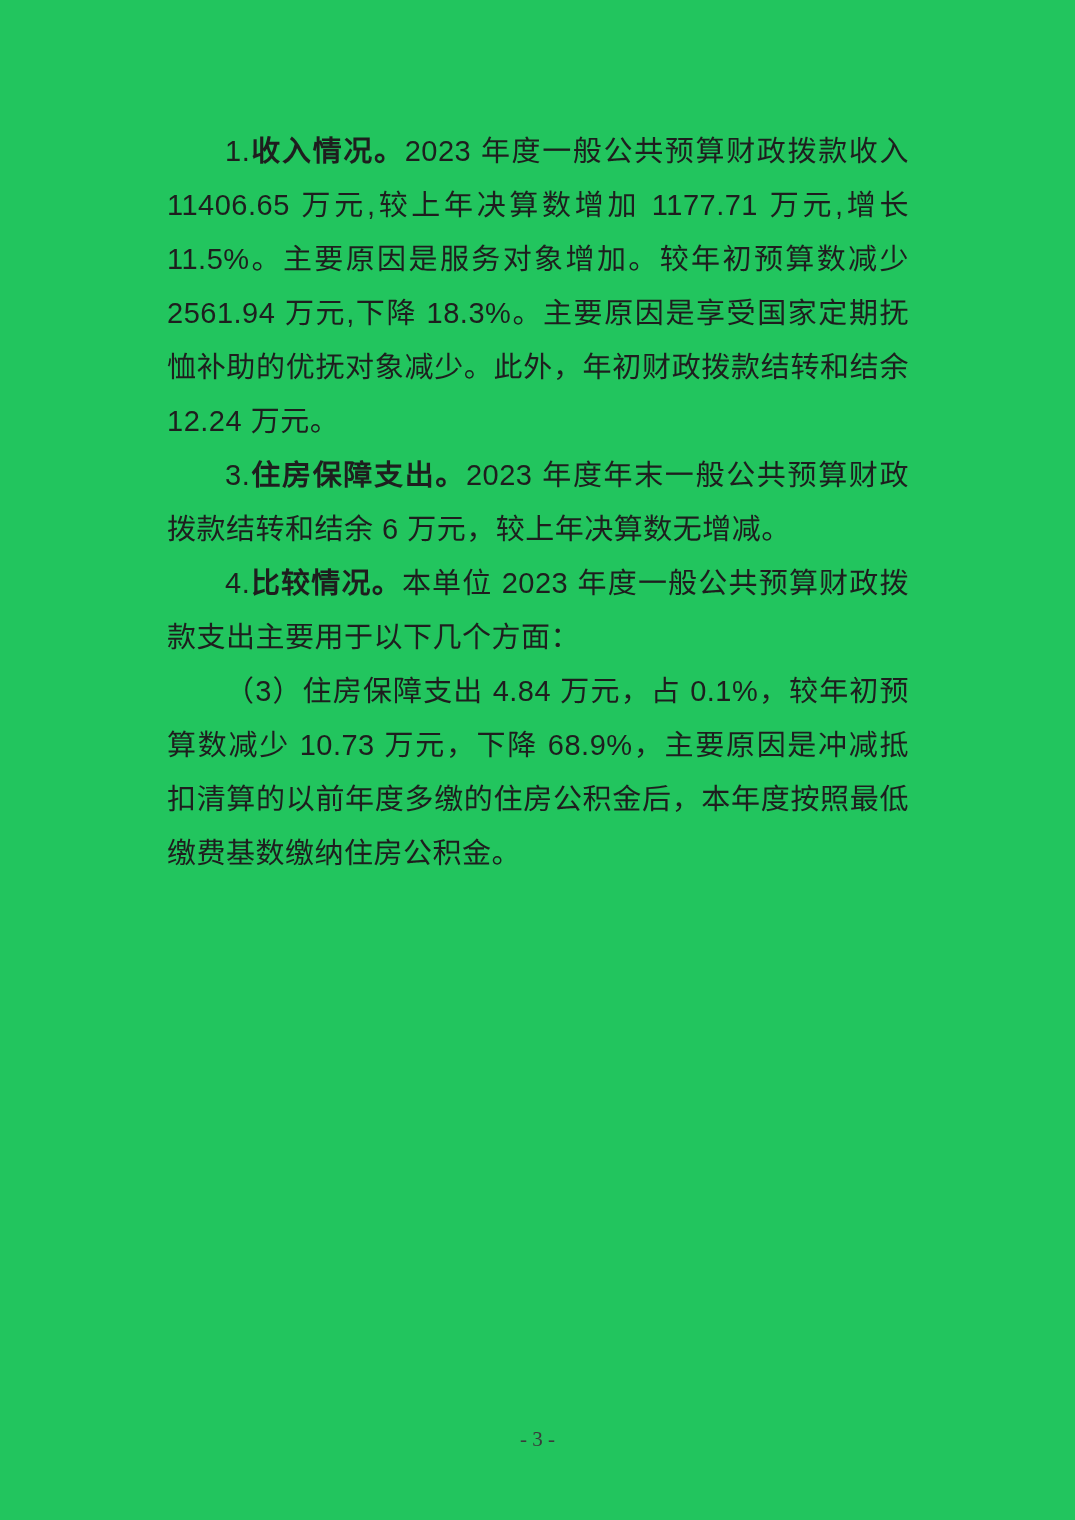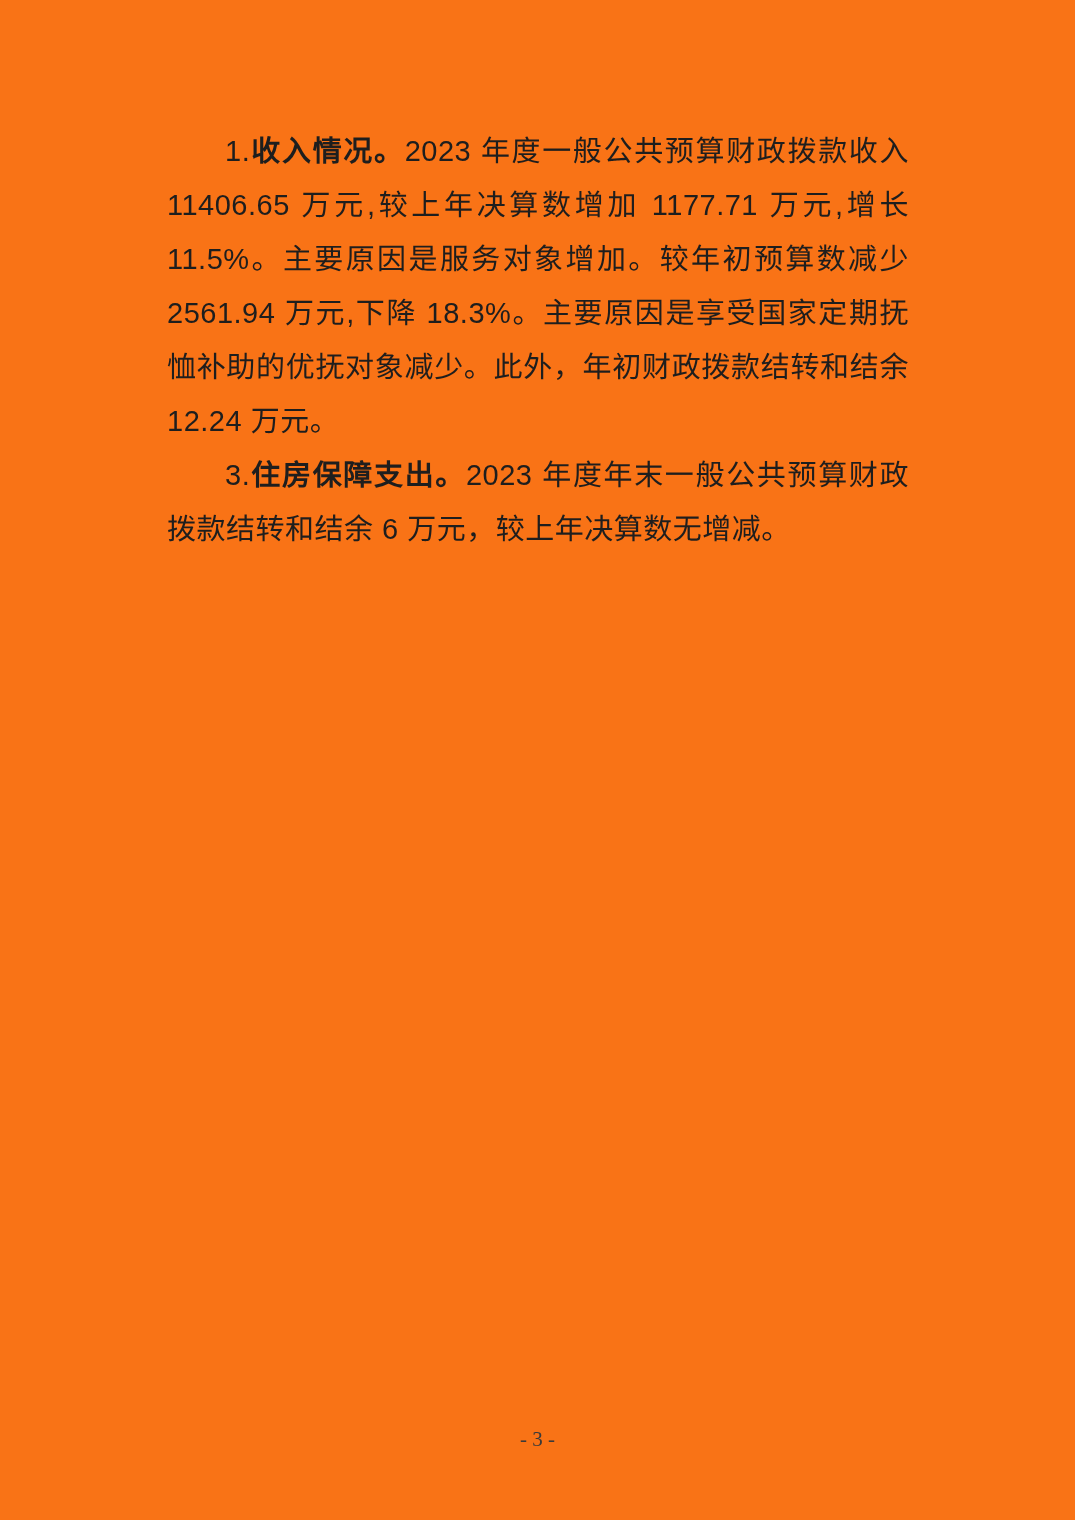--- a/index.html
+++ b/index.html
@@ -4,21 +4,21 @@
 <style>
   html, body {
     margin: 0;
     padding: 0;
     background: #ffffff;
   }
   .page {
     position: relative;
     width: 1075px;
     height: 1520px;
-    background: #f97316;
+    background: #22c55e;
     overflow: hidden;
     font-family: "Liberation Sans", sans-serif;
     color: #1e1e1e;
   }
   .content {
     position: absolute;
     left: 167px;
     top: 124px;
     width: 742px;
     font-size: 29px;
@@ -58,23 +58,25 @@
 
 <div class="page">
 
   <div class="content">
 
     <p class="para"><span class="num">1.</span><span class="heading">收入情况。</span><span class="body">2023 年度一般公共预算财政拨款收入 11406.65 万元,较上年决算数增加 1177.71 万元,增长 11.5%。主要原因是服务对象增加。较年初预算数减少 2561.94 万元,下降 18.3%。主要原因是享受国家定期抚恤补助的优抚对象减少。此外，年初财政拨款结转和结余 12.24 万元。</span></p>
 
 
     <p class="para"><span class="num">3.</span><span class="heading">住房保障支出。</span><span class="body">2023 年度年末一般公共预算财政拨款结转和结余 6 万元，较上年决算数无增减。</span></p>
 
+    <p class="para"><span class="num">4.</span><span class="heading">比较情况。</span><span class="body">本单位 2023 年度一般公共预算财政拨款支出主要用于以下几个方面：</span></p>
 
 
 
+    <p class="para"><span class="num"></span><span class="heading"></span><span class="body">（3）住房保障支出 4.84 万元，占 0.1%，较年初预算数减少 10.73 万元，下降 68.9%，主要原因是冲减抵扣清算的以前年度多缴的住房公积金后，本年度按照最低缴费基数缴纳住房公积金。</span></p>
 
   </div>
 
   <div class="footer">
     <span>- 3 -</span>
   </div>
 
 </div>
 
 </body></html>

